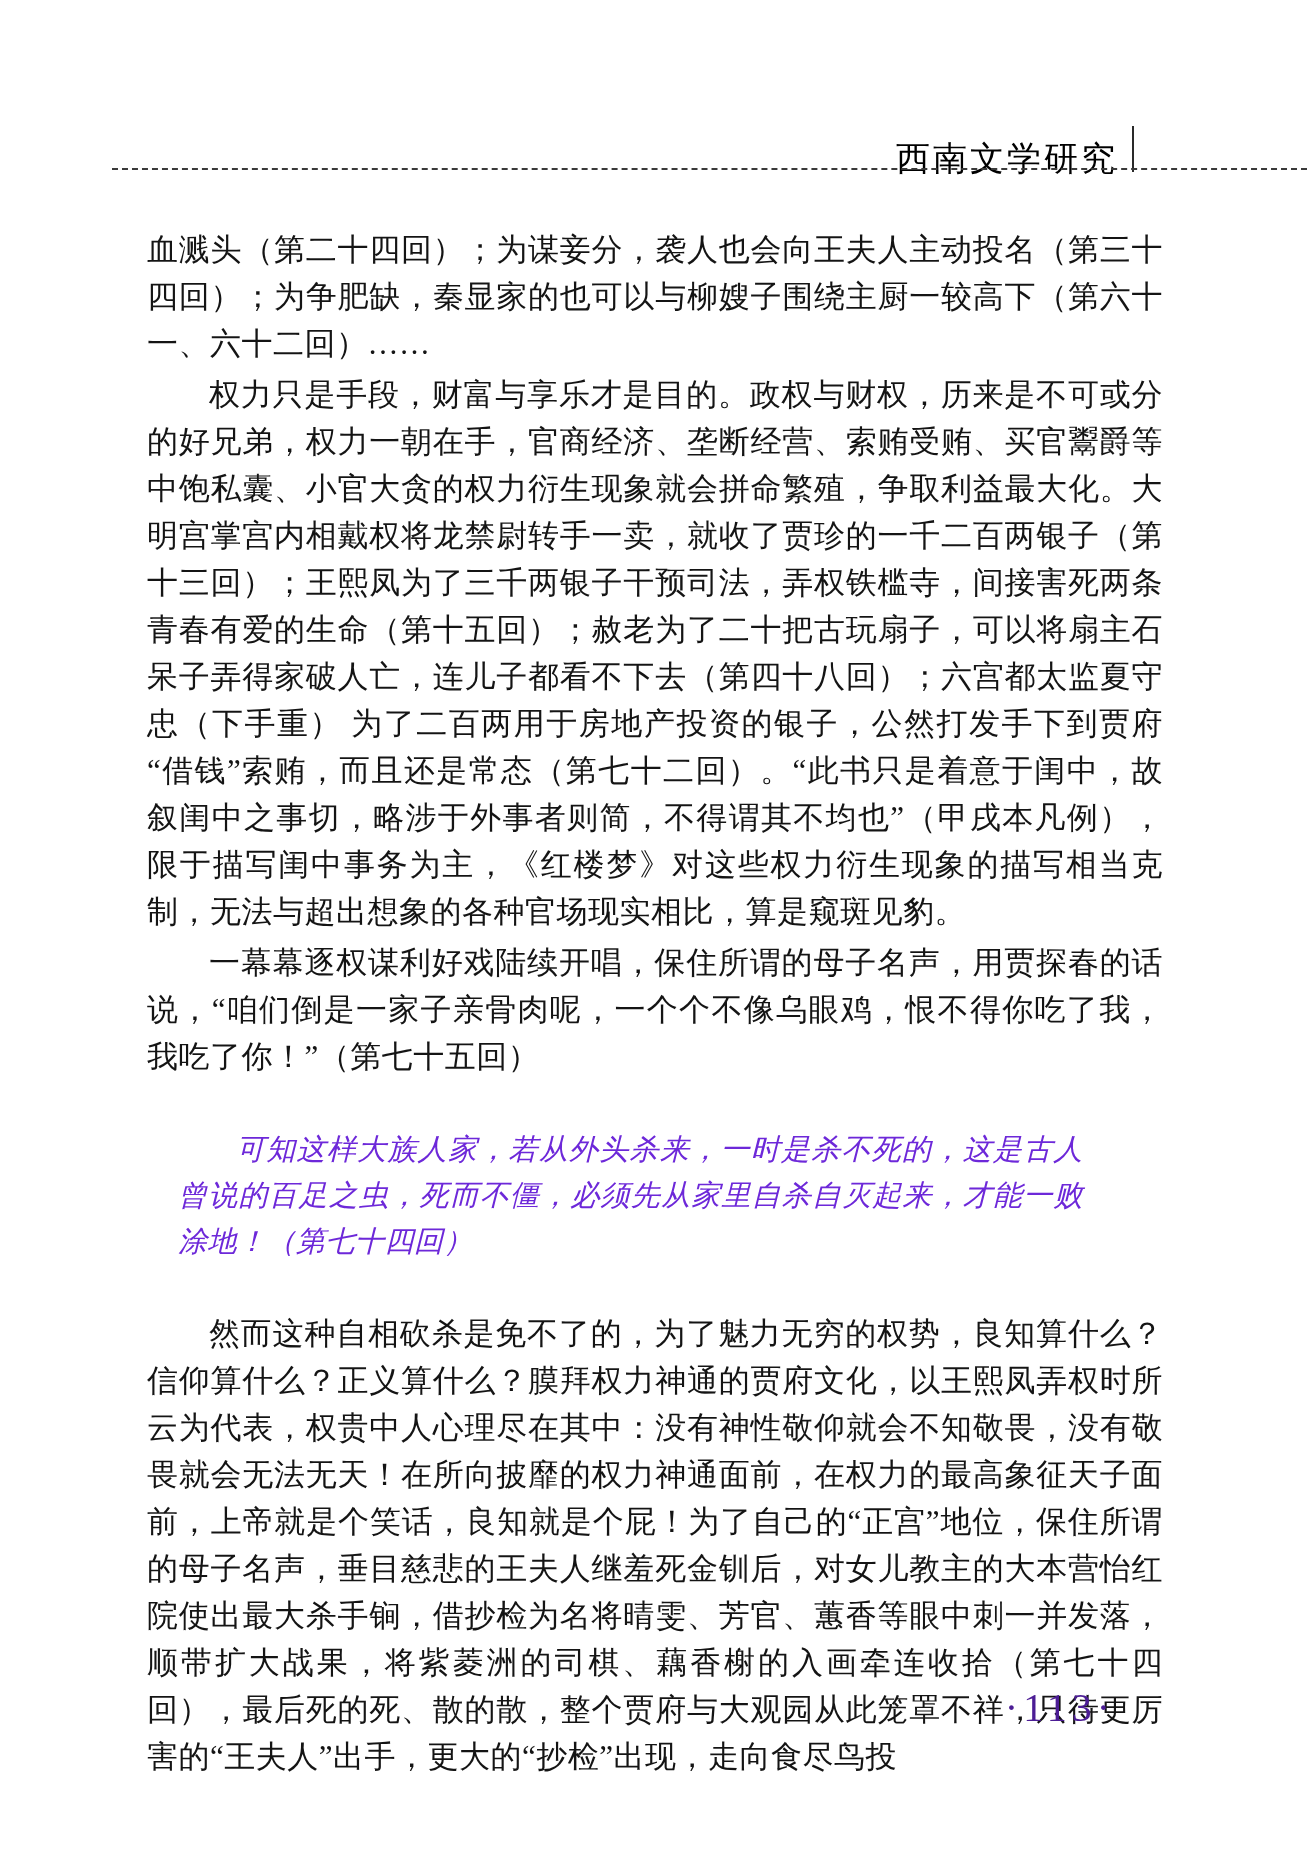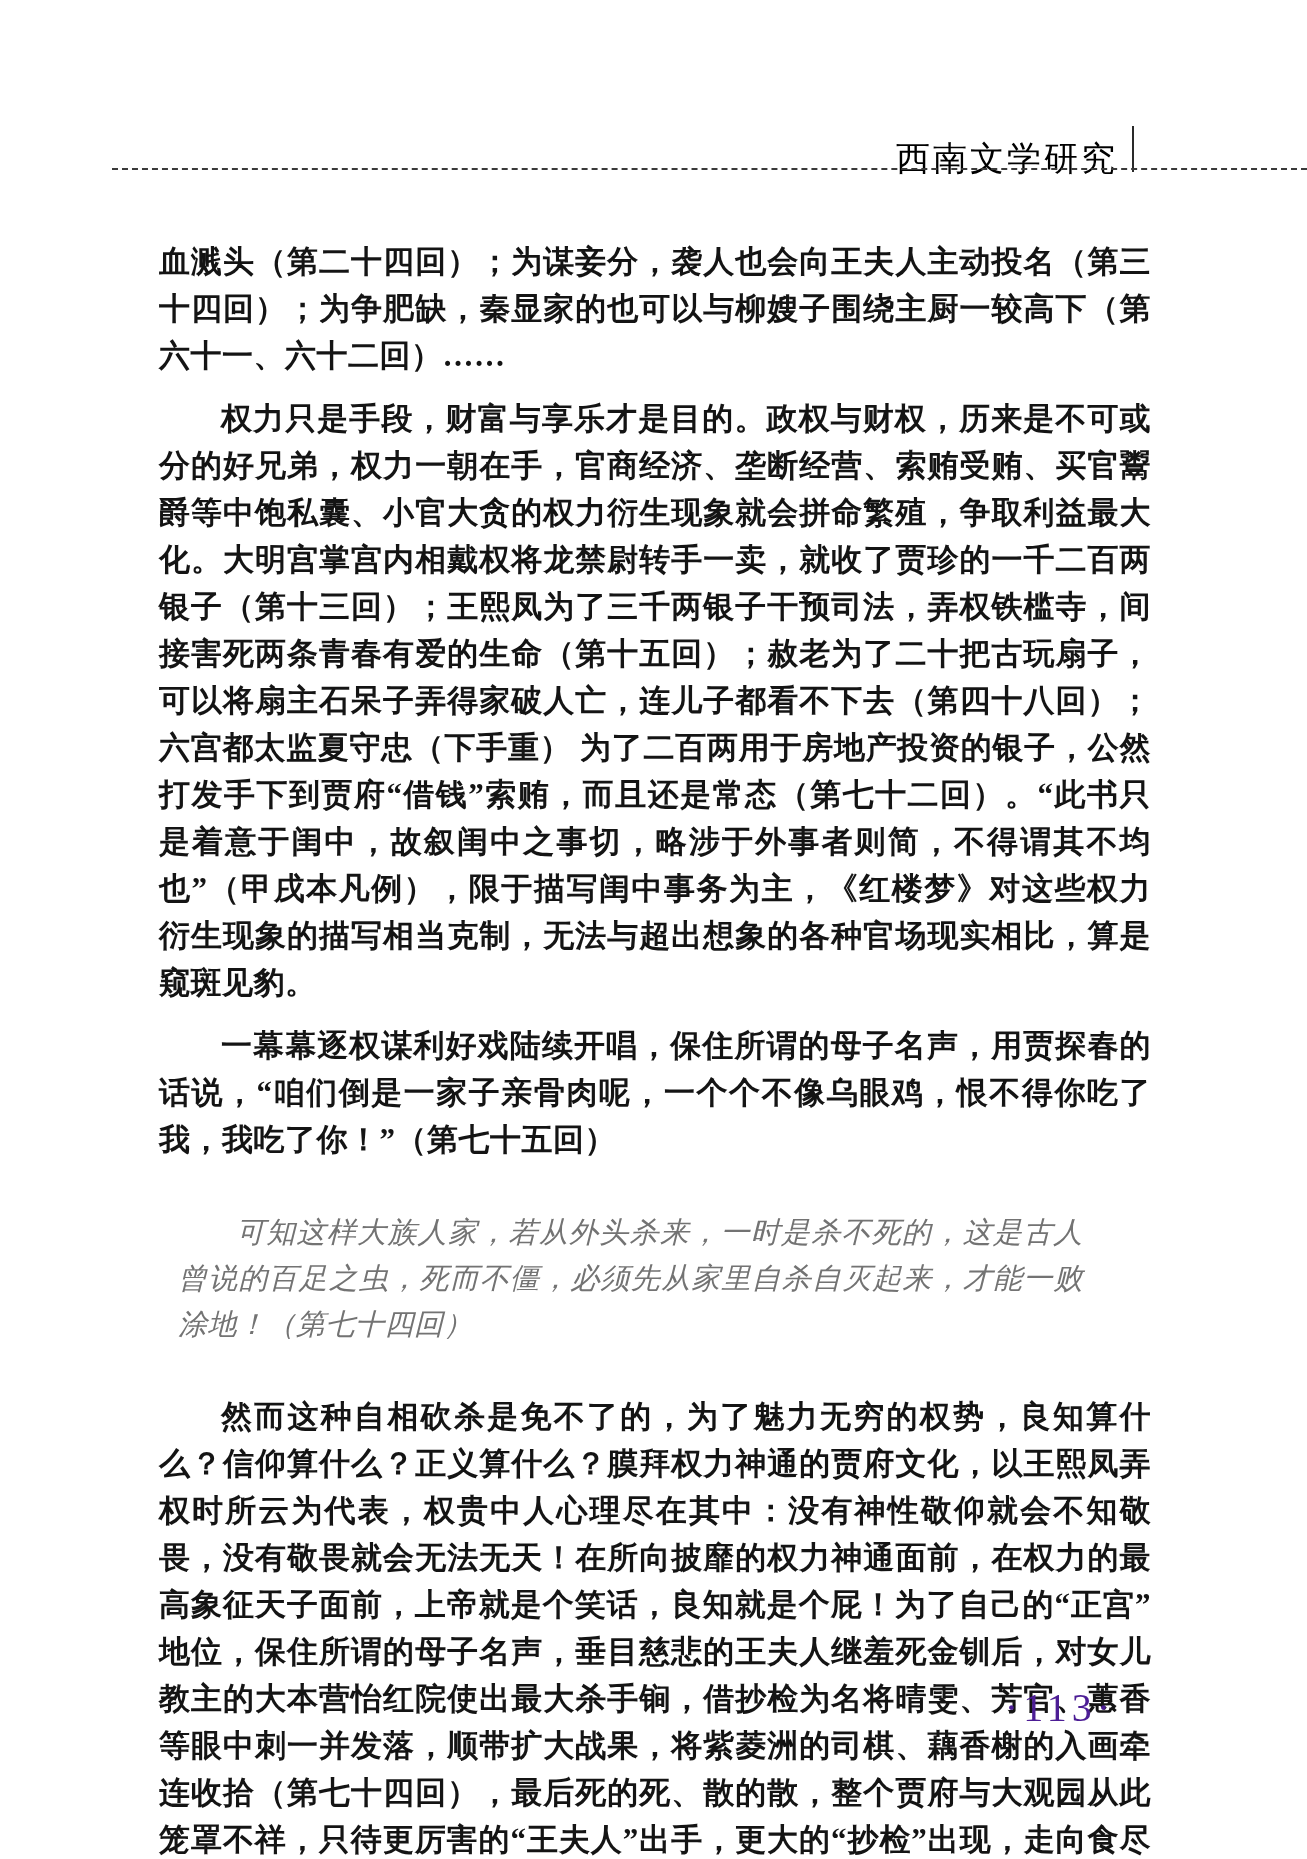--- a/index.html
+++ b/index.html
@@ -47,34 +47,33 @@
     position: absolute;
     top: 222px;
     left: 143px;
     width: 1024px;
     font-size: 31px;
     line-height: 47px;
     text-align: justify;
     letter-spacing: 0.5px;
   }
   p.body-para {
-    margin: 16px;
+    margin: 4px;
     text-indent: 2em;
-    font-weight: bold;
   }
   p.continuation {
     text-indent: 0;
   }
   blockquote.block-quote {
     margin: 46px 84px 46px 35px;
     font-size: 29px;
     line-height: 46px;
     font-style: italic;   
     text-indent: 2em;
-    color: #737373;
+    color: #6d28d9;
   }
 
   
   .page-number {
     position: absolute;
     top: 1684px;
     right: 192px;
     font-size: 40px;
     letter-spacing: 5px;
     color: #4c1d95;

